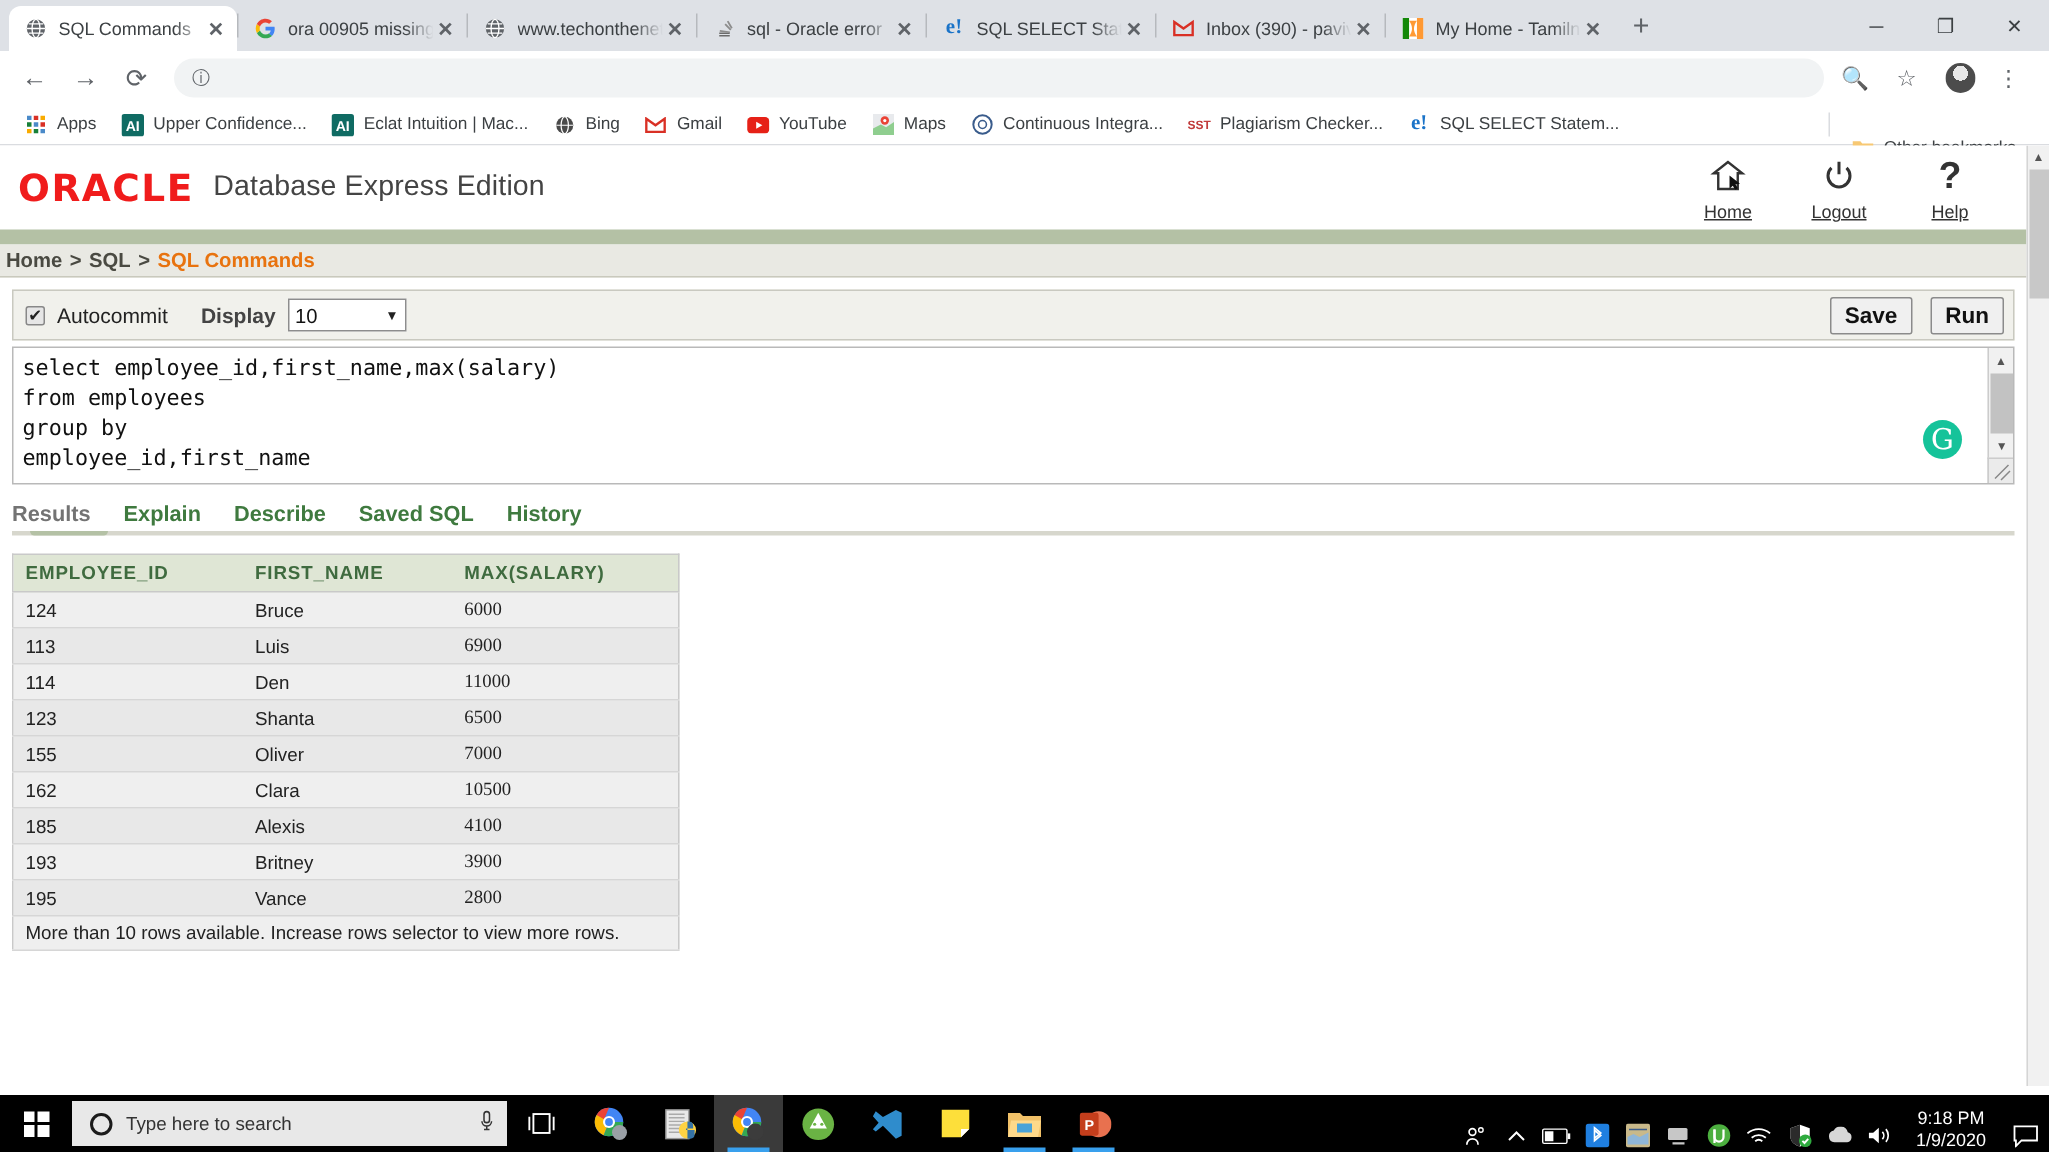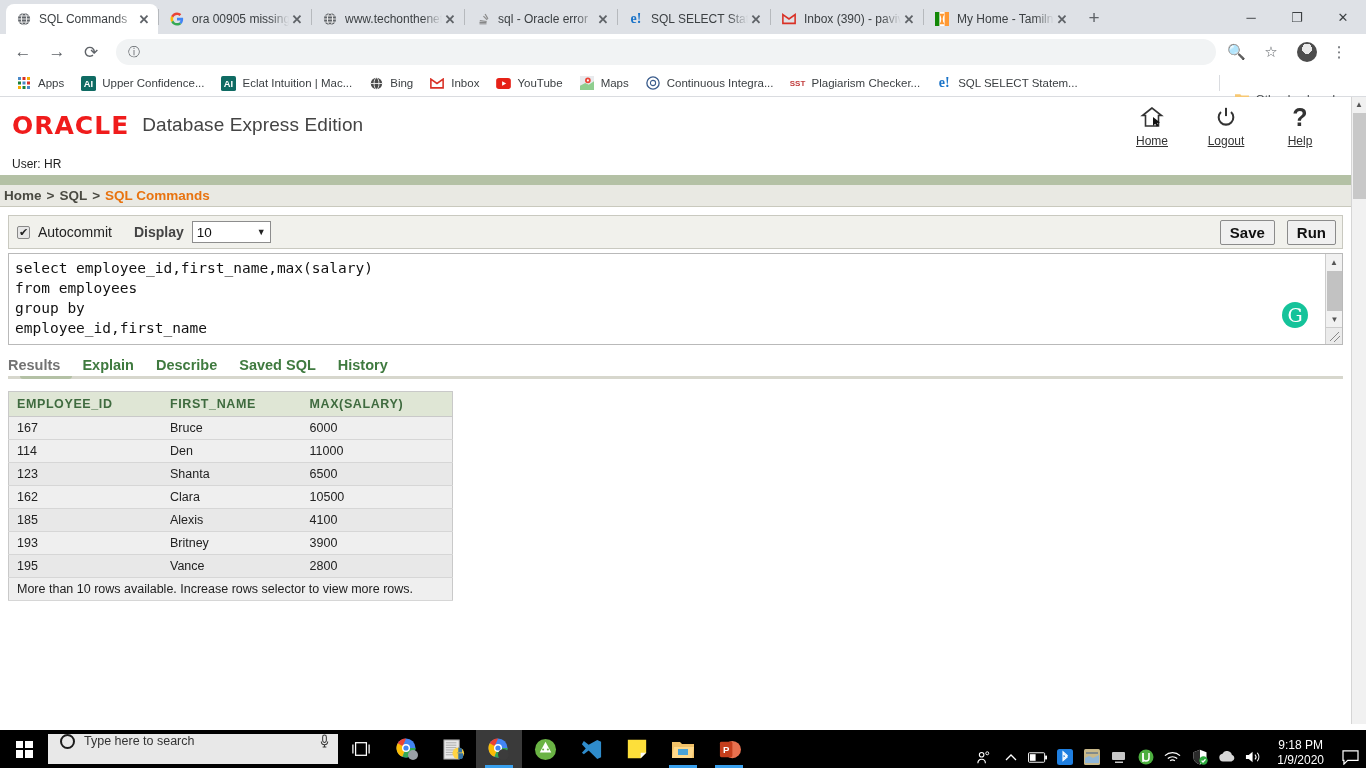--- a/index.html
+++ b/index.html
@@ -123,36 +123,36 @@
 
   .results { margin:12px 8px 0 8px; }
   table.rtable { border-collapse:collapse; width:445px; border:1px solid #c9c9c9; }
   table.rtable th {
     background:#dfe6d5; color:#3f6b3f; font-size:12.5px; font-weight:bold; letter-spacing:.6px;
     text-align:left; padding:5px 8px; border-bottom:1px solid #c9c9c9;
   }
   table.rtable td { font-size:12.5px; color:#222; padding:4px 8px; border-bottom:1px solid #d6d6d6; background:#efefef;}
   table.rtable tr.alt td { background:#e8e8e8; }
   td.c2 { padding-left:22px; } th.c2 { padding-left:22px; }
-  td.c3 { padding-left:20px; } th.c3 { padding-left:14px; }
+  td.c3 { padding-left:20px;font-family:Liberation Serif, serif; } th.c3 { padding-left:14px; }
   .morerow td { font-size:12px; color:#222; padding:4px 6px; background:#efefef; }
   .footline { margin:4px 8px 0 8px; display:flex; align-items:center; font-size:13.5px; color:#222; }
   .csv { margin-left:46px; color:#444; text-decoration:underline; font-size:12.5px;}
 
   .page-scroll { position:absolute; right:0; top:0; width:15px; height:627px; background:#f1f1f1; border-left:1px solid #d5d5d5;}
   .ps-arrow { height:15px; display:flex;align-items:center;justify-content:center;font-size:8px;color:#555;}
   .ps-thumb { position:absolute; top:16px; width:13px; left:1px; height:86px; background:#c8c8c8;}
 
   
   .taskbar { height:38px; background:#000000; display:flex; align-items:center; position:relative; }
   .startbtn { width:48px; height:38px; display:flex; align-items:center; justify-content:center; }
   .winlogo { width:17px;height:17px; display:grid; grid-template-columns:1fr 1fr; grid-template-rows:1fr 1fr; gap:2px; }
   .winlogo i { background:#fff; display:block; }
   .searchbox {
-    width:290px; height:30px; background:#e8e8e8; display:flex; align-items:flex-start;
+    width:290px; height:30px; background:#e8e8e8; display:flex; align-items:center;
     padding:0 8px; font-size:12.5px; color:#333;
   }
   .srch-circle { width:15px;height:15px;border:2px solid #1b1b1b;border-radius:50%; margin:0 9px 0 4px;}
   .tbicon { width:46px; height:38px; display:flex; align-items:center; justify-content:center; position:relative; }
   .tbicon.running::after { content:""; position:absolute; bottom:0; left:9px; right:9px; height:3px; background:#39a0ed; }
   .tbicon.active { background:#3a3a3a; }
   .tray { position:absolute; right:0; display:flex; align-items:flex-start; height:22px; }
   .trayicon { width:27px; height:38px; display:flex; align-items:center; justify-content:center; color:#fff; font-size:12px;}
   .clock { color:#fff; font-size:12px; text-align:center; line-height:15px; padding:0 10px; }
   .actioncenter { width:32px; height:38px; display:flex;align-items:center;justify-content:center;}
@@ -311,21 +311,21 @@
           </svg>
       </span>
       <span>Bing</span>
     </div>
     <div class="bm">
       <span class="bm-ico">
         <svg width="14" height="11" viewBox="0 0 16 12">
             <path d="M1 1l7 5 7-5v10H1z" fill="none" stroke="#d93025" stroke-width="1.8"></path>
           </svg>
       </span>
-      <span>Inbox</span>
+      <span>Gmail</span>
     </div>
     <div class="bm">
       <span class="bm-ico">
         <svg width="15" height="11" viewBox="0 0 16 12">
             <rect width="16" height="12" rx="3" fill="#e62117"></rect>
             <path d="M6.5 3.5l4.5 2.5-4.5 2.5z" fill="#fff"></path>
           </svg>
       </span>
       <span>YouTube</span>
     </div>
@@ -394,21 +394,20 @@
             </span>
             <span class="lbl">Logout</span>
           </div>
           <div class="hicon">
             <span class="glyph" style="font-size:25px;color:#333;font-weight:bold;">?</span>
             <span class="lbl">Help</span>
           </div>
         </div>
       </div>
 
-      <div class="userbar">User: HR</div>
       <div class="greenbar"></div>
 
       <div class="crumbbar">
         <span>Home</span>
         <span class="crumb-sep">&gt;</span>
         <span>SQL</span>
         <span class="crumb-sep">&gt;</span>
         <span class="crumb-cur">SQL Commands</span>
       </div>
 
@@ -457,33 +456,43 @@
         <table class="rtable">
           <thead>
             <tr>
               <th>EMPLOYEE_ID</th>
               <th class="c2">FIRST_NAME</th>
               <th class="c3">MAX(SALARY)</th>
             </tr>
           </thead>
           <tbody>
             <tr>
-              <td>167</td>
+              <td>124</td>
               <td class="c2">Bruce</td>
               <td class="c3">6000</td>
+            </tr>
+            <tr class="alt">
+              <td>113</td>
+              <td class="c2">Luis</td>
+              <td class="c3">6900</td>
             </tr>
             <tr>
               <td>114</td>
               <td class="c2">Den</td>
               <td class="c3">11000</td>
             </tr>
             <tr class="alt">
               <td>123</td>
               <td class="c2">Shanta</td>
               <td class="c3">6500</td>
+            </tr>
+            <tr class="alt">
+              <td>155</td>
+              <td class="c2">Oliver</td>
+              <td class="c3">7000</td>
             </tr>
             <tr>
               <td>162</td>
               <td class="c2">Clara</td>
               <td class="c3">10500</td>
             </tr>
             <tr class="alt">
               <td>185</td>
               <td class="c2">Alexis</td>
               <td class="c3">4100</td>

